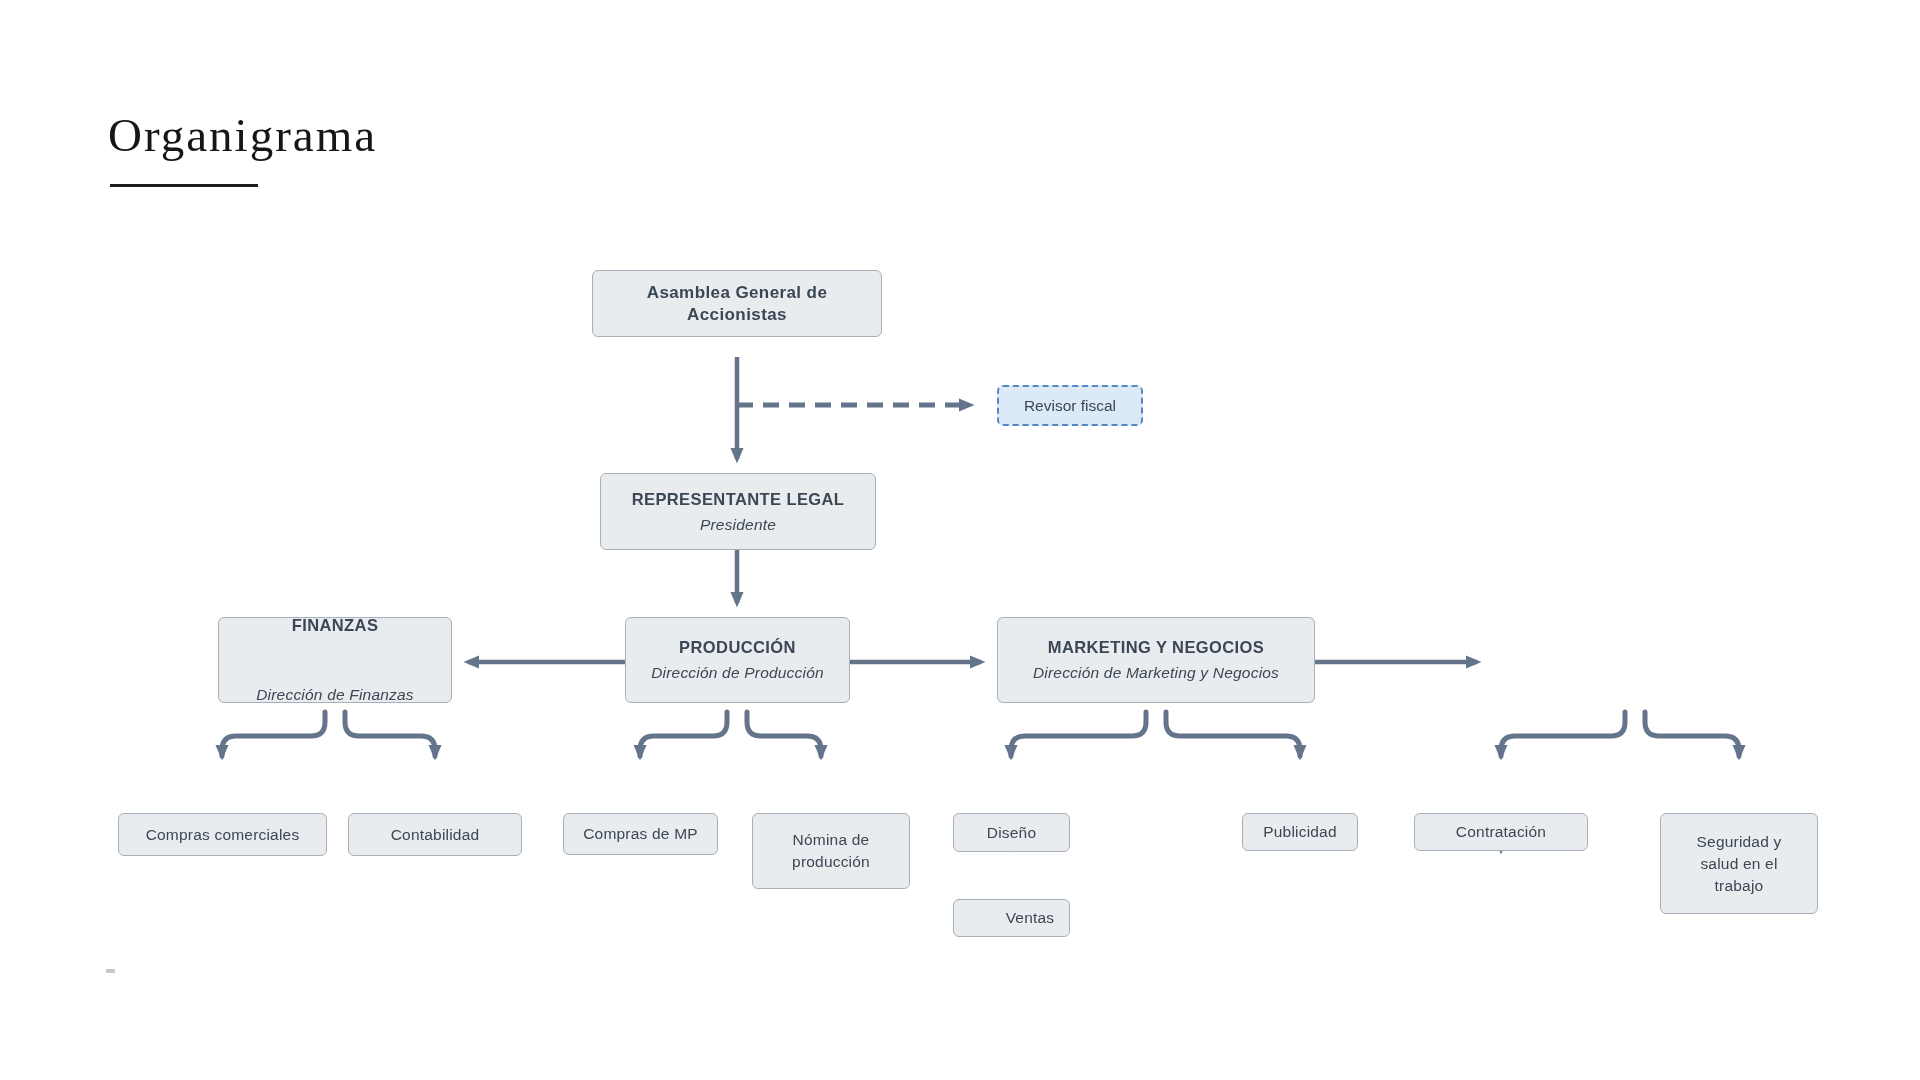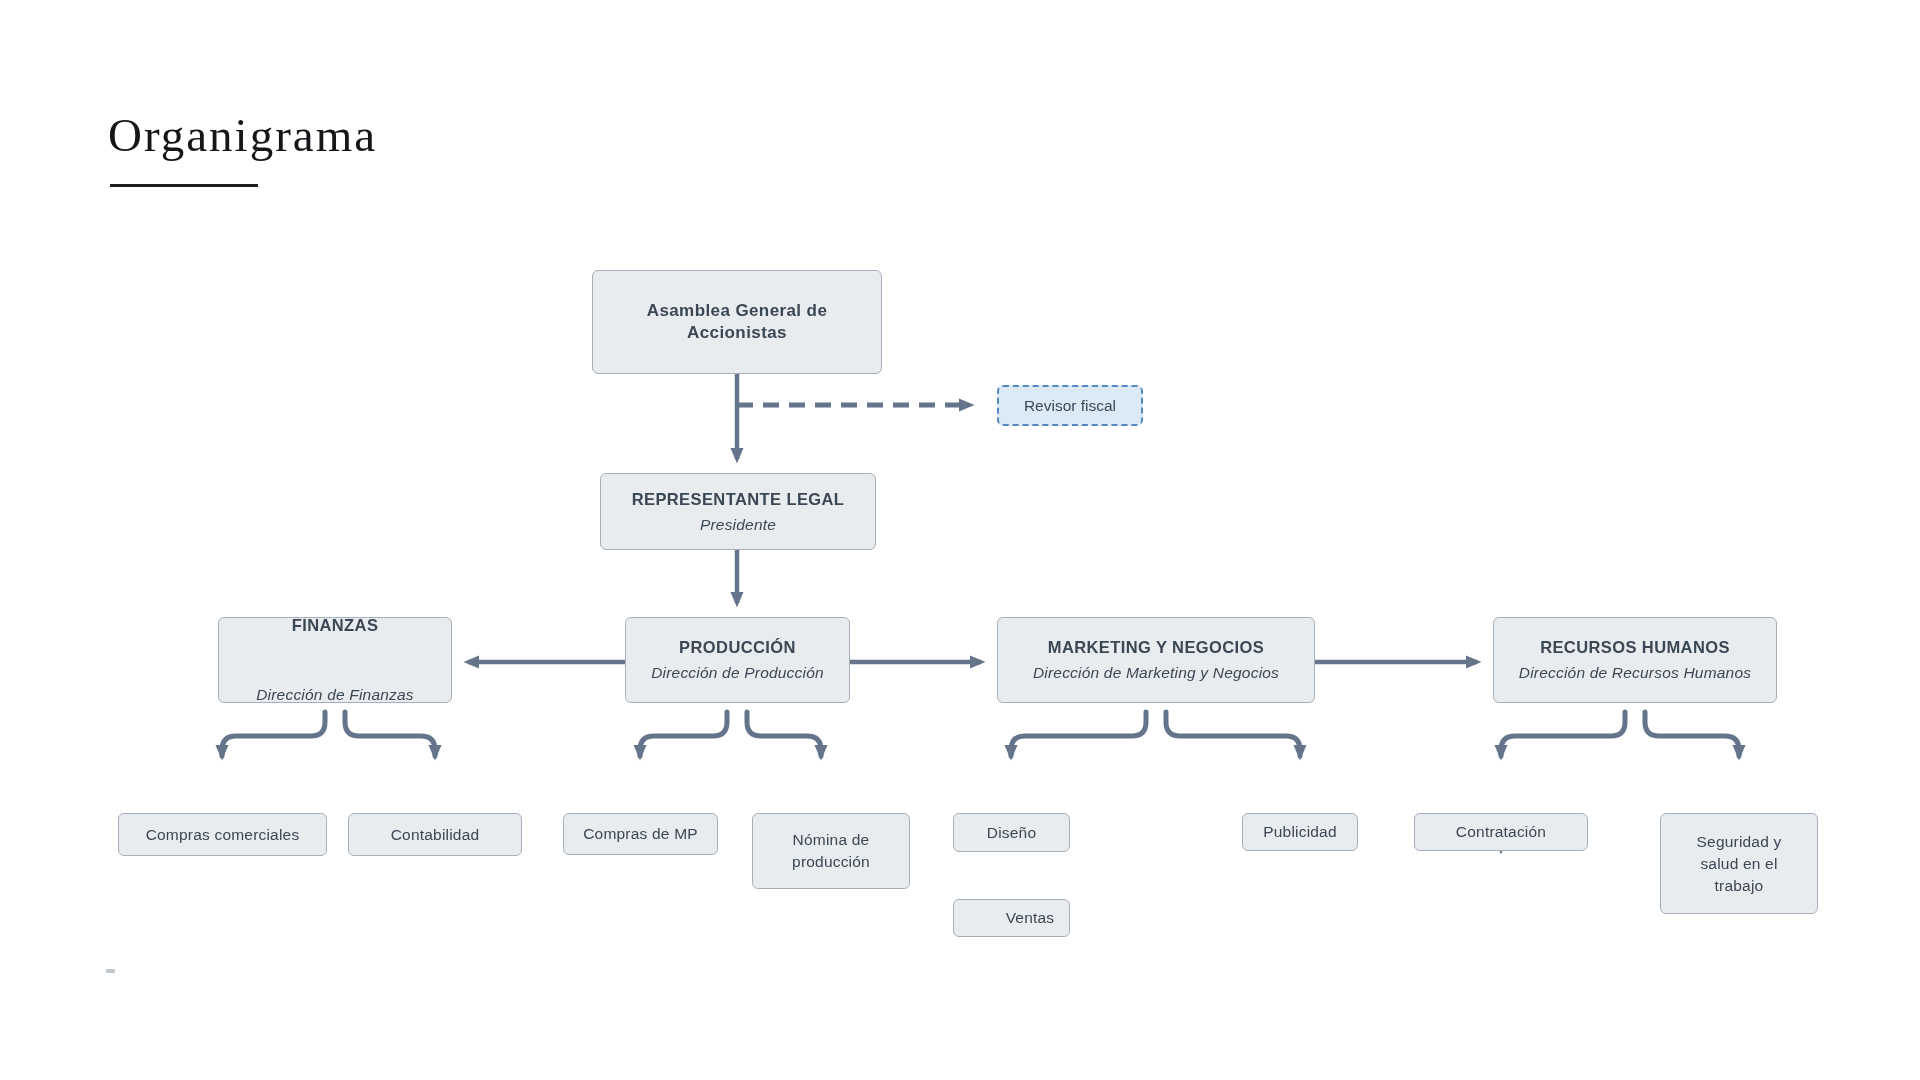--- a/index.html
+++ b/index.html
@@ -85,21 +85,21 @@
     <path stroke-linecap="round" d="M1146,712 L1146,722 Q1146,736 1132,736 L1025,736 Q1011,736 1011,750 L1011,756" stroke-width="5" marker-end="url(#ah)"></path>
     <path stroke-linecap="round" d="M1166,712 L1166,722 Q1166,736 1180,736 L1286,736 Q1300,736 1300,750 L1300,756" stroke-width="5" marker-end="url(#ah)"></path>
 
     <path stroke-linecap="round" d="M1625,712 L1625,722 Q1625,736 1611,736 L1515,736 Q1501,736 1501,750 L1501,756" stroke-width="5" marker-end="url(#ah)"></path>
     <path stroke-linecap="round" d="M1645,712 L1645,722 Q1645,736 1659,736 L1725,736 Q1739,736 1739,750 L1739,756" stroke-width="5" marker-end="url(#ah)"></path>
 
     <path d="M1011,822 L1011,848" stroke-width="5" marker-end="url(#ah)"></path>
     <path d="M1501,819 L1501,850" stroke-width="5" marker-end="url(#ah)"></path>
   </svg>
 
-  <div class="node" style="left:592px;top:270px;width:290px;height:104px;padding:0 5px;">
+  <div class="node" style="left:592px;top:270px;width:290px;height:67px;padding:0 5px;">
     <span class="label-bold" style="font-size:17px;">Asamblea General de Accionistas</span>
   </div>
 
   <div class="node revisor" style="left:997px;top:385px;width:146px;height:41px;">
     <span>Revisor fiscal</span>
   </div>
 
   <div class="node" style="left:600px;top:473px;width:276px;height:77px;">
     <span class="label-bold">REPRESENTANTE LEGAL</span>
     <span class="label-sub">Presidente</span>
@@ -113,24 +113,20 @@
   <div class="node" style="left:625px;top:617px;width:225px;height:86px;text-align:center;">
     <span class="label-bold">PRODUCCIÓN</span>
     <span class="label-sub">Dirección de Producción</span>
   </div>
 
   <div class="node" style="left:997px;top:617px;width:318px;height:86px;">
     <span class="label-bold">MARKETING Y NEGOCIOS</span>
     <span class="label-sub">Dirección de Marketing y Negocios</span>
   </div>
 
-  <div class="node" style="left:1493px;top:617px;width:284px;height:86px;">
-    <span class="label-bold">RECURSOS HUMANOS</span>
-    <span class="label-sub">Dirección de Recursos Humanos</span>
-  </div>
 
   <div class="node small" style="left:118px;top:777px;width:209px;height:43px;">
     <span>Compras comerciales</span>
   </div>
 
   <div class="node small" style="left:348px;top:777px;width:174px;height:43px;">
     <span>Contabilidad</span>
   </div>
 
   <div class="node small" style="left:563px;top:777px;width:155px;height:42px;">

